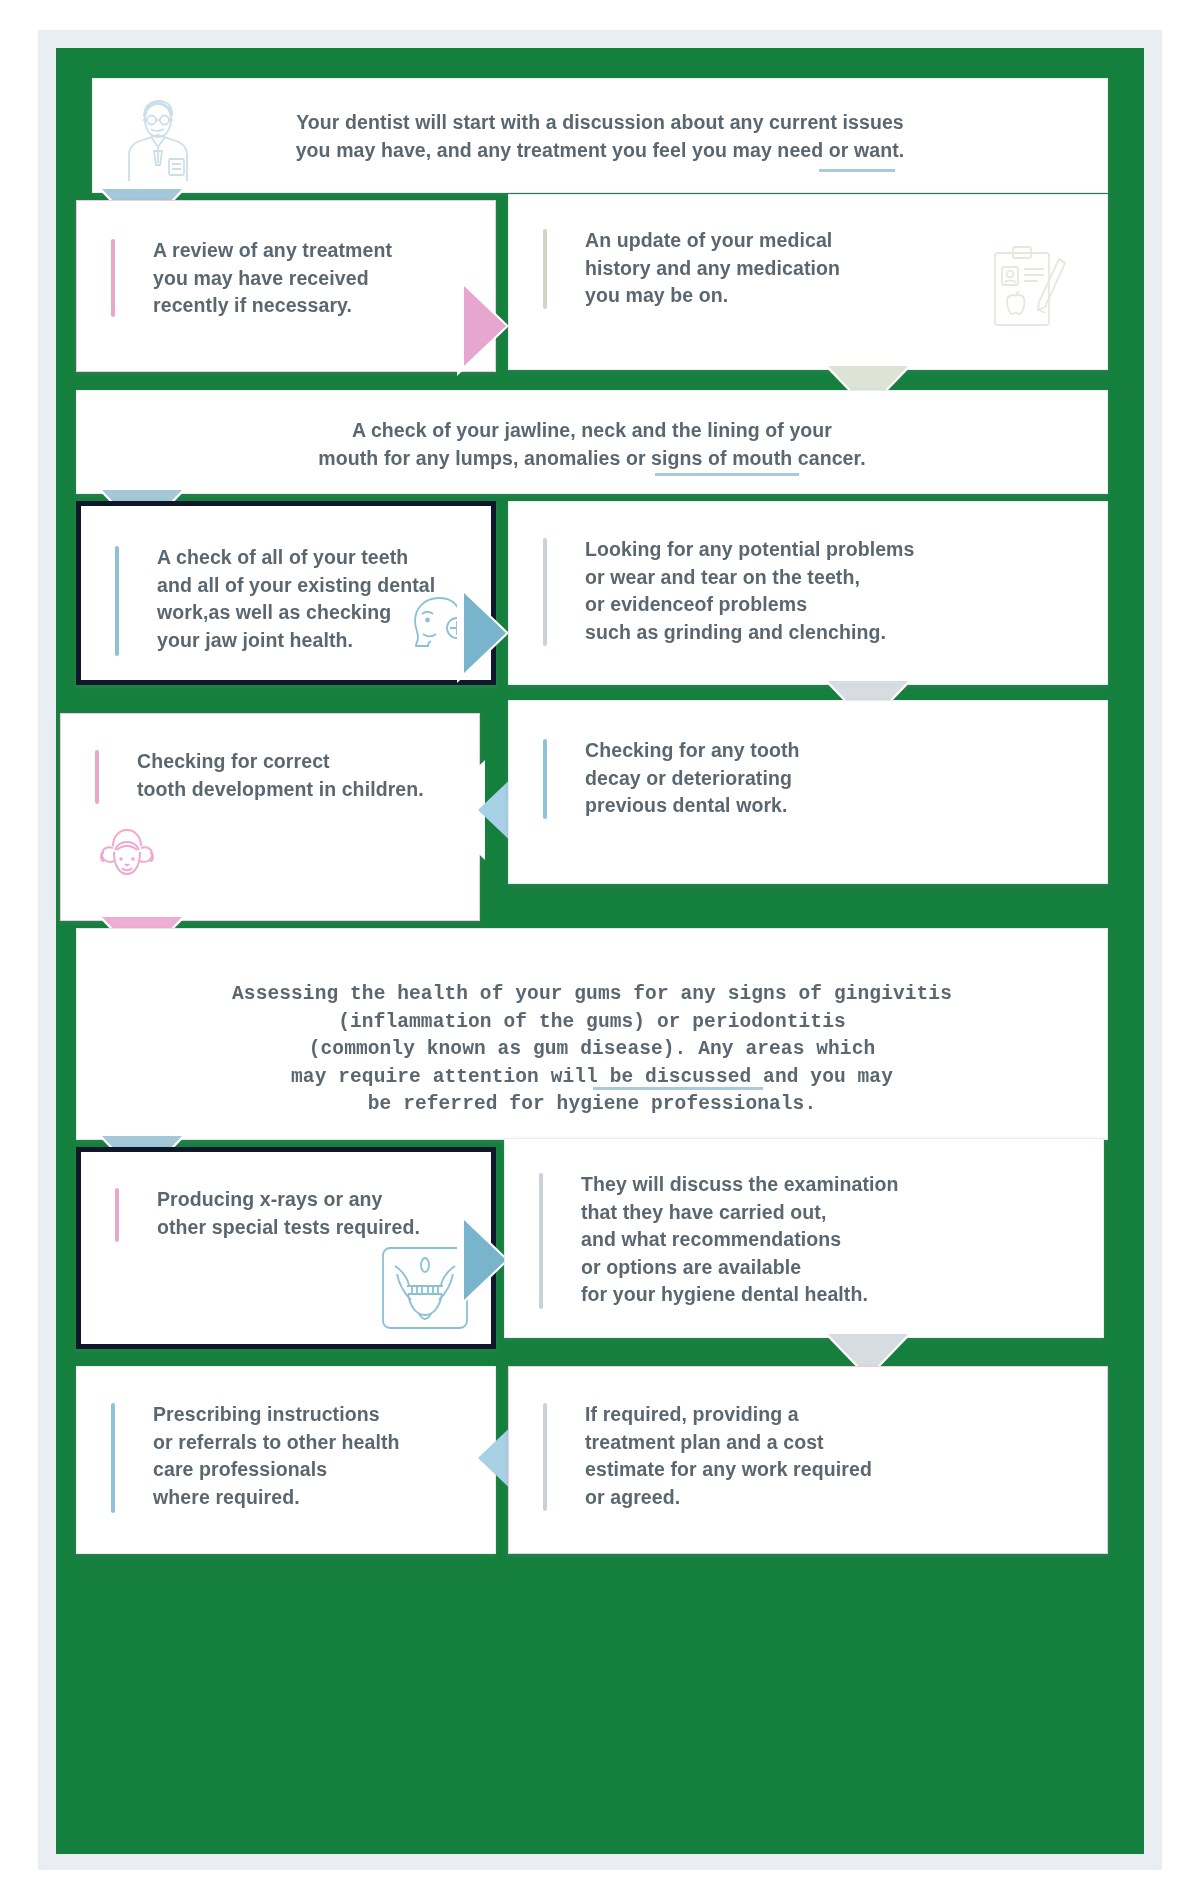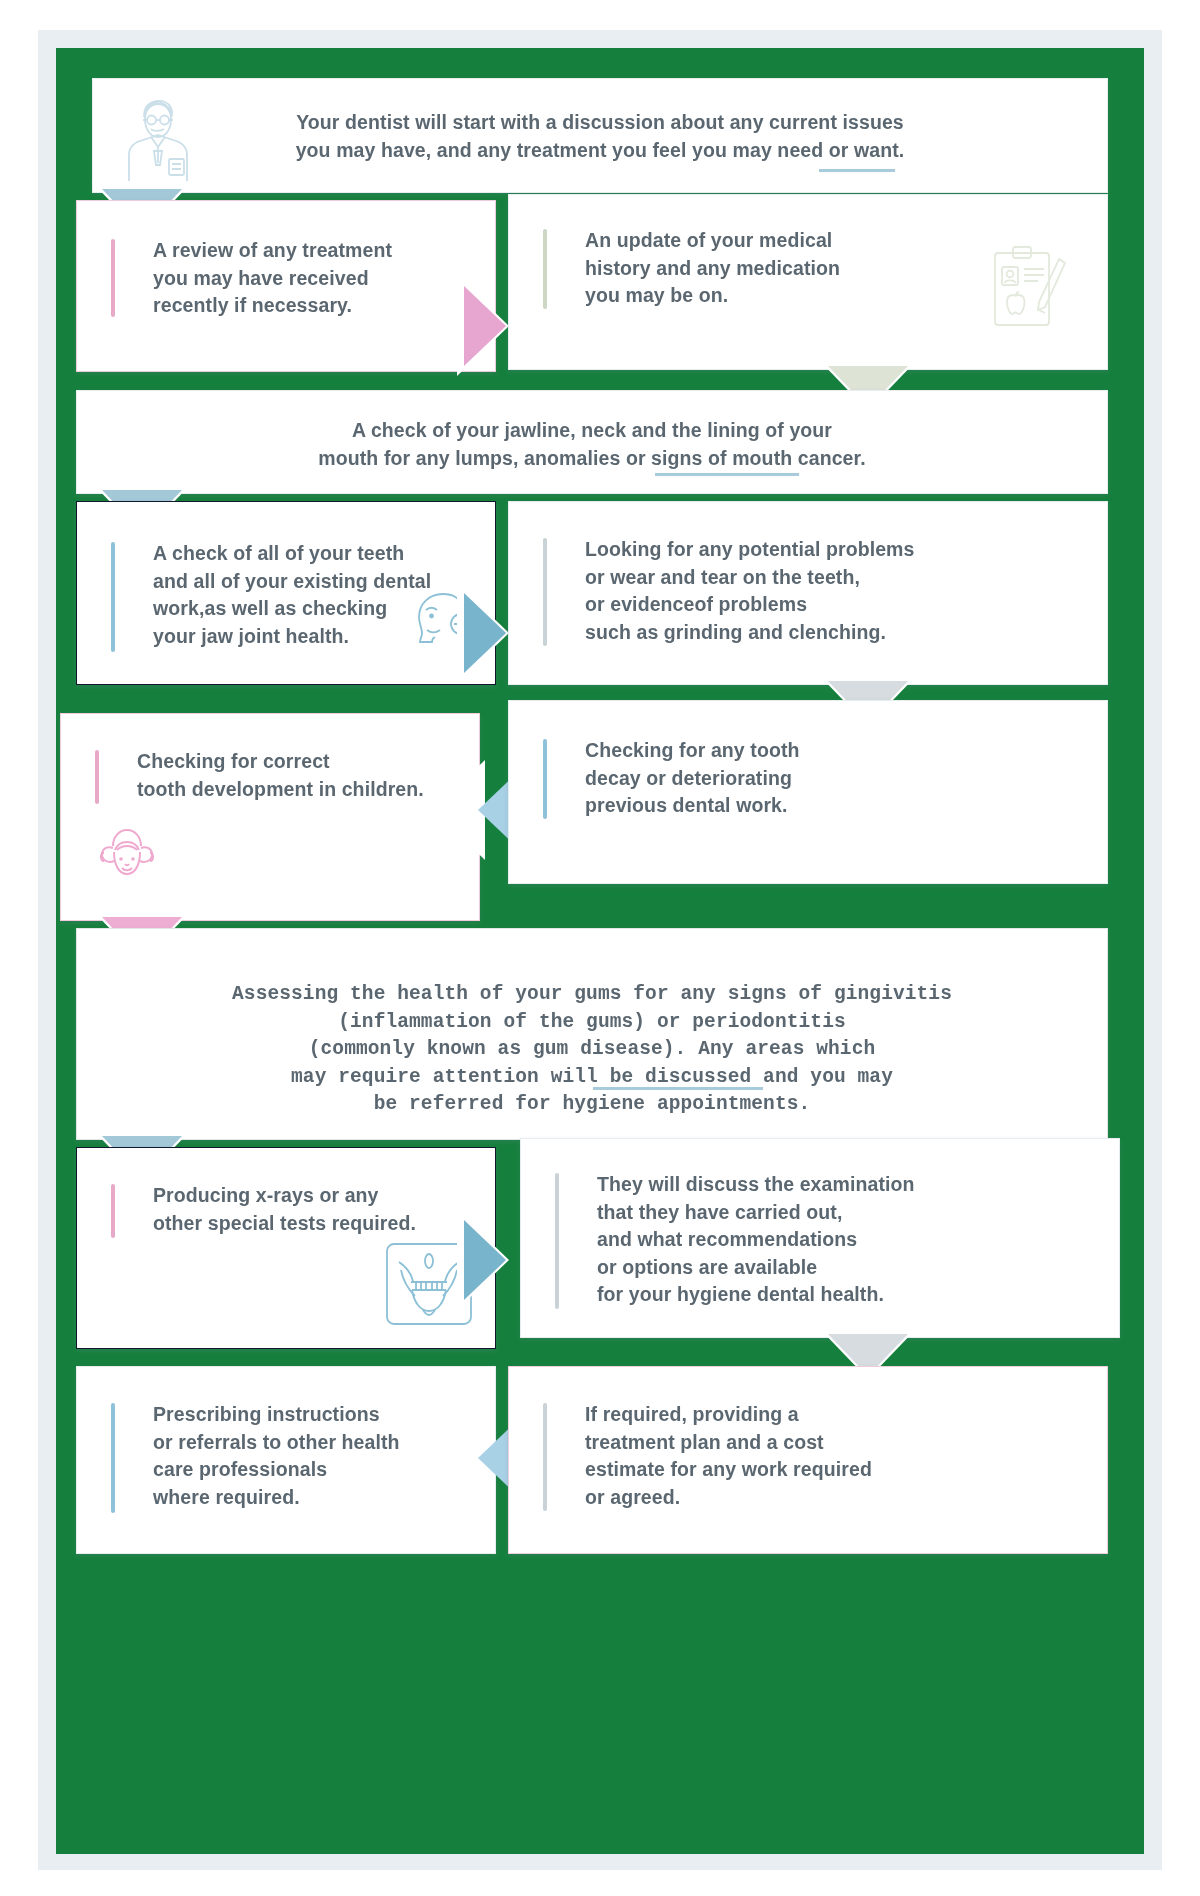--- a/index.html
+++ b/index.html
@@ -32,21 +32,21 @@
     width: 1088px;
     height: 1806px;
     background: #15803d;
   }
   
   .card {
     position: absolute;
     background: #ffffff;
     box-shadow: 0 2px 5px rgba(110,130,145,0.22);
   }
-  .card.bd-blue   { border: 1px solid #0f172a; }
+  .card.bd-blue   { border: 5px solid #0f172a; }
   .card.bd-pink   { border: 1px solid #f0cadd; }
   .card.bd-plain  { border: 1px solid #e6eef2; }
   .card.bd-grey   { border: 1px solid #e1e6e9; }
 
   .accent {
     position: absolute;
     left: 34px;
     width: 4px;
     border-radius: 2px;
   }
@@ -303,21 +303,21 @@
       <div class="arrow-halo-down"></div>
       <div class="arrow-down pink" style="position:absolute;"></div>
     </div>
 
     <div class="card bd-grey" style="left:20px; top:880px; width:1032px; height:212px;">
       <div class="txt center" style="top:52px;font-family:Liberation Mono, monospace;">
         <div>Assessing the health of your gums for any signs of gingivitis</div>
         <div>(inflammation of the gums) or periodontitis</div>
         <div>(commonly known as gum disease). Any areas which</div>
         <div>may require attention will be discussed and you may</div>
-        <div>be referred for hygiene appointments.</div>
+        <div>be referred for hygiene professionals.</div>
       </div>
       <div style="position:absolute; left:516px; top:158px; width:170px; height:3px; background:#a8cbdb;"></div>
     </div>
 
     <div style="position:absolute; left:46px; top:1088px;">
       <div class="arrow-halo-down"></div>
       <div class="arrow-down blue" style="position:absolute;"></div>
     </div>
 
     <div class="card bd-blue" style="left:20px; top:1099px; width:420px; height:202px;">
@@ -341,21 +341,21 @@
           <path d="M40 70c2 3 4 5 6 5s4-2 6-5"></path>
         </svg>
       </span>
     </div>
 
     <div style="position:absolute; left:408px; top:1172px;">
       <div class="arrow-halo-right"></div>
       <div class="arrow-right blue"></div>
     </div>
 
-    <div class="card bd-plain" style="left:464px; top:1090px; width:600px; height:200px;">
+    <div class="card bd-plain" style="left:448px; top:1090px; width:600px; height:200px;">
       <div class="accent grey" style="top:34px; height:136px;"></div>
       <div class="txt left" style="top:32px; width:460px;">
         <div>They will discuss the examination</div>
         <div>that they have carried out,</div>
         <div>and what recommendations</div>
         <div>or options are available</div>
         <div>for your hygiene dental health.</div>
       </div>
     </div>
 

